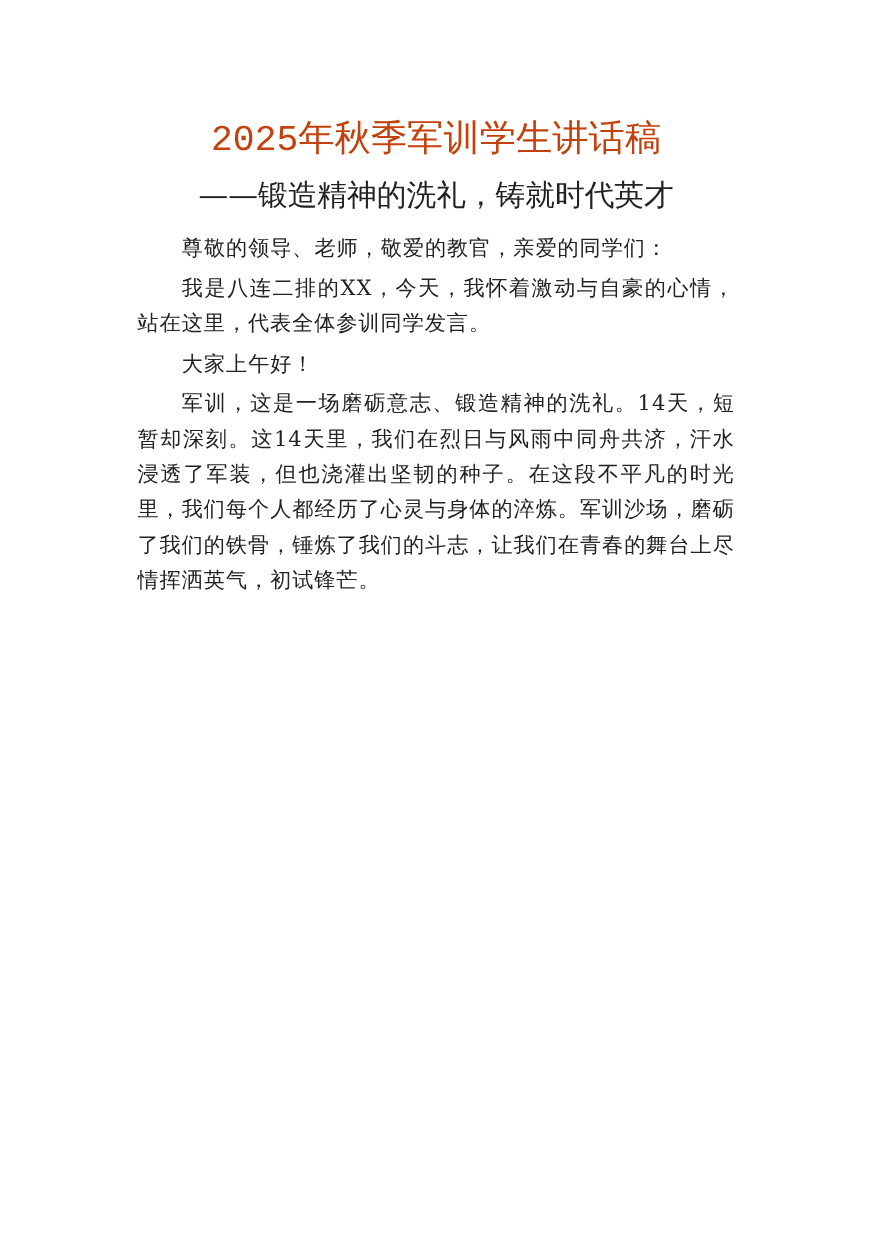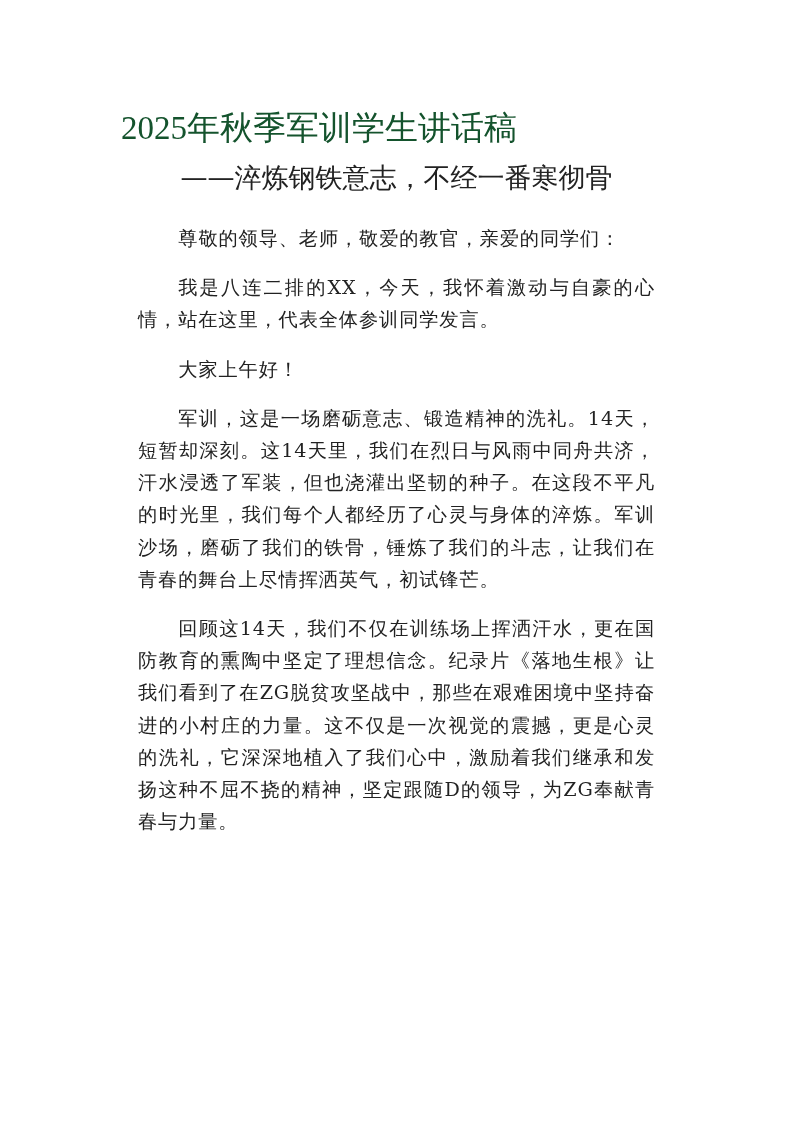--- a/index.html
+++ b/index.html
@@ -1,32 +1,31 @@
 <!DOCTYPE html>
 <html><head>
 <meta charset="utf-8">
 <style>
   html, body { margin:0; padding:0; background:#ffffff; }
   body { width:793px; height:1122px; overflow:hidden; position:relative; color:#111; }
   .page { position:absolute; left:121px; top:0; width:551px; }
-  .title { position:absolute; left:0; width:551px; top:106px; 
-    font-family:Liberation Serif, serif; font-size:33px; line-height:44px; color:#14532d; letter-spacing:0px; }
+  .title { position:absolute; left:0; width:551px; top:106px; text-align:center;
+    font-family:Liberation Mono, monospace; font-size:33px; line-height:44px; color:#c2410c; letter-spacing:0px; }
   .subtitle { position:absolute; left:0; width:551px; top:160px; text-align:center;
     font-family:"DejaVu Serif","Liberation Serif",serif; font-size:27px; line-height:36px; color:#222; }
   .body { position:absolute; left:0; top:206px; width:551px;
     font-family:"DejaVu Serif","Liberation Serif",serif; font-size:19.2px; line-height:32.2px; color:#222;
     text-align:justify; letter-spacing:0.9px; }
-  .body p { margin:17px; text-indent:2.1em; }
+  .body p { margin:4px; text-indent:2.1em; }
 </style>
 </head>
 <body>
 
 <div class="page">
   <div class="title">2025年秋季军训学生讲话稿</div>
-  <div class="subtitle">——淬炼钢铁意志，不经一番寒彻骨</div>
+  <div class="subtitle">——锻造精神的洗礼，铸就时代英才</div>
   <div class="body">
     <p>尊敬的领导、老师，敬爱的教官，亲爱的同学们：</p>
     <p>我是八连二排的XX，今天，我怀着激动与自豪的心情，站在这里，代表全体参训同学发言。</p>
     <p>大家上午好！</p>
     <p>军训，这是一场磨砺意志、锻造精神的洗礼。14天，短暂却深刻。这14天里，我们在烈日与风雨中同舟共济，汗水浸透了军装，但也浇灌出坚韧的种子。在这段不平凡的时光里，我们每个人都经历了心灵与身体的淬炼。军训沙场，磨砺了我们的铁骨，锤炼了我们的斗志，让我们在青春的舞台上尽情挥洒英气，初试锋芒。</p>
-    <p>回顾这14天，我们不仅在训练场上挥洒汗水，更在国防教育的熏陶中坚定了理想信念。纪录片《落地生根》让我们看到了在ZG脱贫攻坚战中，那些在艰难困境中坚持奋进的小村庄的力量。这不仅是一次视觉的震撼，更是心灵的洗礼，它深深地植入了我们心中，激励着我们继承和发扬这种不屈不挠的精神，坚定跟随D的领导，为ZG奉献青春与力量。</p>
   </div>
 </div>
 
 </body></html>

